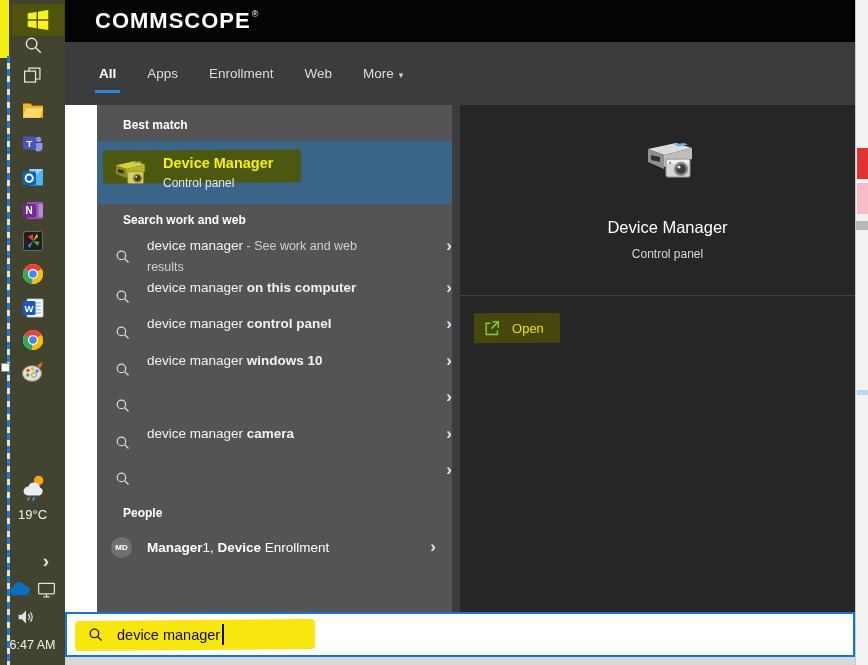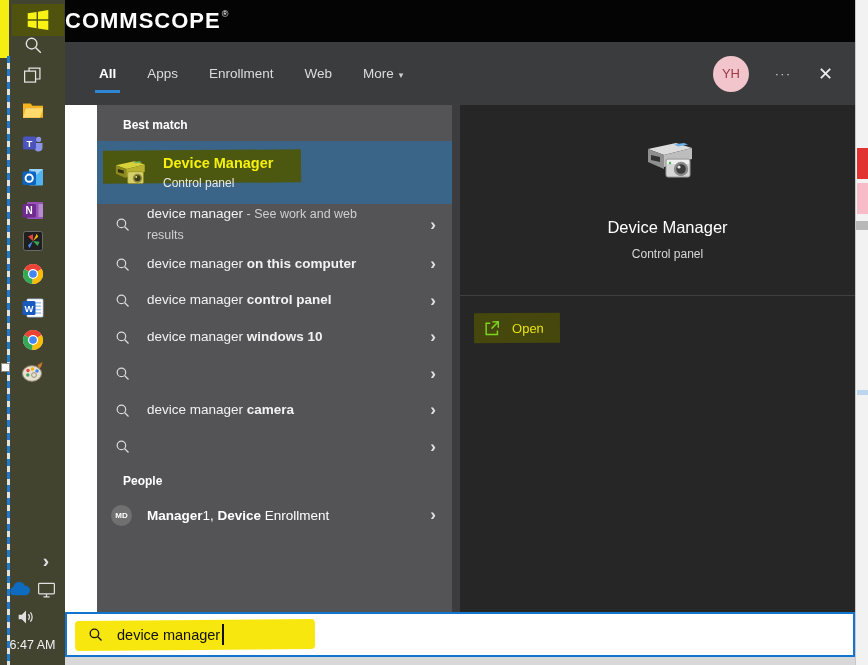--- a/index.html
+++ b/index.html
@@ -16,21 +16,21 @@
   .annot-handle { position:absolute; left:1px; top:363px; width:9px; height:9px; background:#fff; border:1px solid #8a8a8a; }
   .tb-weather { position:absolute; left:0; top:472px; width:65px; text-align:center; }
   .tb-temp { color:#f2f2f2; font-size:13px; margin-top:1px; }
   .tb-chevron { position:absolute; left:34px; top:550px; width:24px; color:#e0e0e0; font-size:19px; font-weight:bold; text-align:center; }
   .tb-tray { position:absolute; left:0; top:578px; width:65px; display:flex; justify-content:center; gap:5px; }
   .tb-volume { position:absolute; left:6px; top:606px; width:40px; display:flex; justify-content:center; }
   .tb-clock { position:absolute; left:0; top:638px; width:65px; text-align:center; color:#f2f2f2; font-size:12.5px; }
 
   
   .brand-bar { position:absolute; left:65px; top:0; width:790px; height:42px; background:#040404; color:#fff;
-    display:flex; align-items:center; }
+    display:flex; align-items:center; padding-left:30px; }
   .brand-name { font-size:22px; font-weight:bold; letter-spacing:1px; }
   .brand-reg { font-size:9px; vertical-align:super; margin-left:1px; position:relative; top:-7px; }
 
   
   .search-window { position:absolute; left:65px; top:42px; width:790px; height:546px; }
   .tabbar { position:absolute; top:0; left:0; width:100%; height:63px; background:#3a3c3d;
     display:flex; align-items:center; padding:0 22px 0 32px; gap:27px; }
   .tab { position:relative; color:#dcdcdc; font-size:13.5px; padding:6px 2px; cursor:default; }
   .tab.selected { color:#fff; font-weight:bold; }
   .tab.selected::after { content:""; position:absolute; left:-2px; right:-2px; bottom:-6px; height:3px; background:#2f86d2; }
@@ -48,21 +48,21 @@
   .edge-col { width:12px; background:#2f2f31; }
 
   .section-header { color:#fff; font-weight:bold; font-size:12px; padding:9px 0 9px 26px; }
   .best-row { position:relative; height:63px; background:#3a6588; display:flex; align-items:center; padding-left:10px; }
   .bm-olive { position:absolute; left:6px; top:9px; width:198px; height:33px; background:#4c570f; transform:rotate(-.4deg); }
   .bm-icon { position:relative; width:44px; height:44px; display:flex; align-items:center; justify-content:center; }
   .bm-text { position:relative; margin-left:12px; }
   .bm-title { color:#f6f00d; font-size:14.5px; font-weight:bold; }
   .bm-sub { color:#e8e8e8; font-size:12px; margin-top:5px; }
 
-  .suggestion-row { display:flex; align-items:center; min-height:36.5px; padding-right:16px; }
+  .suggestion-row { display:flex; min-height:36.5px; }
   .sg-icon { width:50px; display:flex; justify-content:center; flex:none; }
   .sg-text { color:#f2f2f2; font-size:13.5px; max-width:240px; line-height:1.55; }
   .sg-bold { font-weight:bold; }
   .sg-suffix { color:#cfcfcf; font-size:12.5px; }
   .sg-chevron { margin-left:auto; color:#e2e2e2; font-size:17px; font-weight:bold; }
   .people-row { display:flex; align-items:center; min-height:37px; padding-right:16px; }
   .pp-badge { width:21px; height:21px; border-radius:50%; background:#707070; color:#fff; font-size:8px; font-weight:bold;
     display:flex; align-items:center; justify-content:center; margin:0 15px 0 14px; flex:none; }
   .pp-text { color:#fff; font-size:13.5px; }
 
@@ -219,20 +219,30 @@
               <circle cx="7" cy="10.5" r="1.7" fill="#e8453c"></circle>
               <circle cx="11.5" cy="9" r="1.7" fill="#f6b40e"></circle>
               <circle cx="16" cy="11" r="1.7" fill="#4688f1"></circle>
               <circle cx="6.8" cy="15" r="1.7" fill="#3aa757"></circle>
               <circle cx="13" cy="15" r="2.4" fill="#e6e0d2" stroke="#9a8f78"></circle>
               <path d="M16.5 5L21.5 2l-1.3 4.8-2.2 2z" fill="#c8762a"></path>
             </svg>
           </span>
         </div>
       </div>
+    <div class="tb-weather">
+      <span class="icon">
+          <svg viewBox="0 0 32 32" width="30" height="30">
+            <circle cx="22" cy="9" r="5" fill="#f8a912"></circle>
+            <path d="M6 21a5 5 0 015-5.5 6.5 6.5 0 0112.5 1A4.5 4.5 0 0123 25H10a5 5 0 01-4-4z" fill="#e8eef2"></path>
+            <path d="M12 27l-1.8 3.2M17.5 27l-1.8 3.2" stroke="#3fa9f5" stroke-width="1.7"></path>
+          </svg>
+        </span>
+      <div class="tb-temp">19°C</div>
+    </div>
     <div class="tb-chevron">›</div>
     <div class="tb-tray">
       <span class="icon">
           <svg viewBox="0 0 24 24" width="23" height="23">
             <path d="M6.2 18a4.2 4.2 0 01-.6-8.3A6.2 6.2 0 0117.5 8a4.8 4.8 0 011 9.9z" fill="#0d6cc0"></path>
           </svg>
         </span>
       <span class="icon">
           <svg viewBox="0 0 24 24" width="21" height="21" fill="none" stroke="#e0e0e0" stroke-width="1.4">
             <rect x="3" y="5" width="18" height="12" rx="1"></rect>
@@ -262,25 +272,20 @@
   <div class="search-window">
 
     <div class="tabbar">
       <div id="tab-list" style="display:flex;gap:27px;align-items:center;">
           <div class="tab selected"><span>All</span></div>
           <div class="tab"><span>Apps</span></div>
           <div class="tab"><span>Enrollment</span></div>
           <div class="tab"><span>Web</span></div>
           <div class="tab"><span>More</span><span class="tab-arrow">▾</span></div>
         </div>
-      <div class="tabbar-right">
-        <div class="avatar">YH</div>
-        <div class="overflow-btn">···</div>
-        <div class="close-btn">✕</div>
-      </div>
     </div>
 
     <div class="body">
 
       <div class="results">
         <div class="section-header">Best match</div>
         <div class="best-row">
           <div class="bm-olive"></div>
           <div class="bm-icon icon">
               <svg viewBox="0 0 64 64" width="42" height="42">
@@ -293,20 +298,21 @@
                 <circle cx="45" cy="40" r="7" fill="#8f8a3a"></circle>
                 <circle cx="45" cy="40" r="4.6" fill="#3c3c16"></circle>
                 <circle cx="43" cy="38" r="1.5" fill="#e8e48a"></circle>
               </svg>
             </div>
           <div class="bm-text">
             <div class="bm-title">Device Manager</div>
             <div class="bm-sub">Control panel</div>
           </div>
         </div>
+        <div class="section-header">Search work and web</div>
         <div id="suggestion-list">
             <div class="suggestion-row">
               <span class="sg-icon">
                 <span class="icon">
                   <svg viewBox="0 0 24 24" width="17" height="17" fill="none" stroke="#dcdcdc" stroke-width="1.7">
                     <circle cx="10.5" cy="10.5" r="6"></circle>
                     <path d="M15.2 15.2l5.3 5.3"></path>
                   </svg>
                 </span>
               </span>

